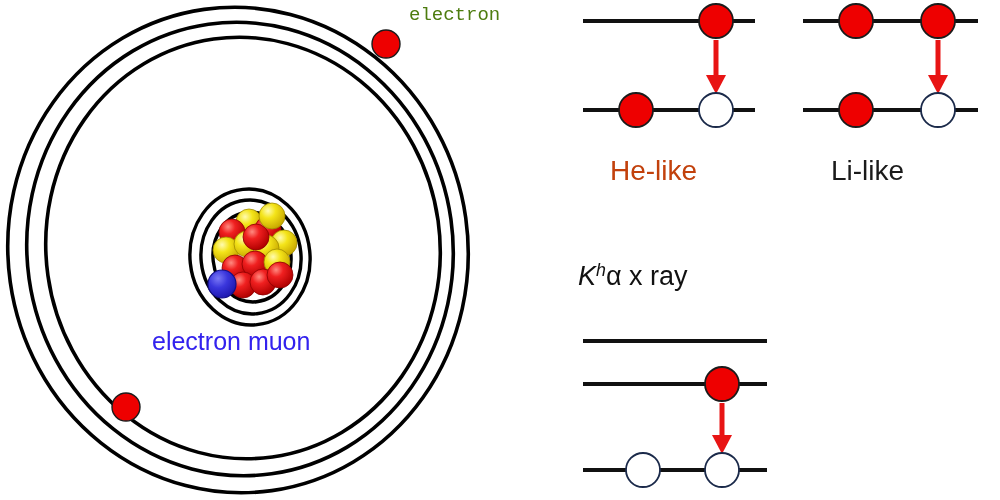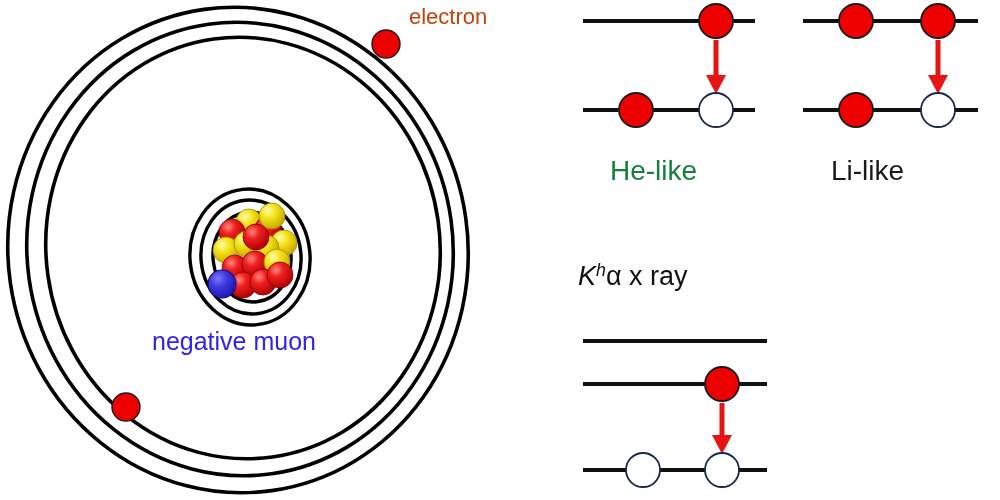--- a/index.html
+++ b/index.html
@@ -27,34 +27,35 @@
   }
   .lbl {
     position: absolute;
     white-space: nowrap;
     font-family: "Liberation Sans", sans-serif;
     line-height: 1;
   }
   #electron-label {
     left: 409px;
     top: 6px;
-    font-size: 22px;
-    color: #c2410c;
+    font-size: 19px;
+    color: #4d7c0f;
+    font-family: Liberation Mono, monospace;
   }
   #muon-label {
     left: 152px;
     top: 329px;
     font-size: 25px;
     color: #3322ee;
   }
   #he-like-label {
     left: 610px;
     top: 157px;
     font-size: 28px;
-    color: #15803d;
+    color: #c2410c;
   }
   #li-like-label {
     left: 831px;
     top: 157px;
     font-size: 28px;
     color: #1a1a1a;
   }
   #khalpha-label {
     left: 578px;
     top: 262px;
@@ -163,21 +164,21 @@
           </g>
           <circle cx="722" cy="384" r="17" fill="#ee0000" stroke="#1b1b1b" stroke-width="1.8"></circle>
           <circle cx="643" cy="470" r="17" fill="#ffffff" stroke="#1b2a4a" stroke-width="1.8"></circle>
           <circle cx="722" cy="470" r="17" fill="#ffffff" stroke="#1b2a4a" stroke-width="1.8"></circle>
         </g>
       </g>
   </svg>
 
   <div class="lbl" id="electron-label">electron</div>
 
-  <div class="lbl" id="muon-label">negative muon</div>
+  <div class="lbl" id="muon-label">electron muon</div>
 
   <div class="lbl" id="he-like-label">He-like</div>
 
   <div class="lbl" id="li-like-label">Li-like</div>
 
   <div class="lbl" id="khalpha-label"><span class="ital">K</span><span class="sup">h</span><span>α x ray</span></div>
 
 </div>
 
 </body></html>

